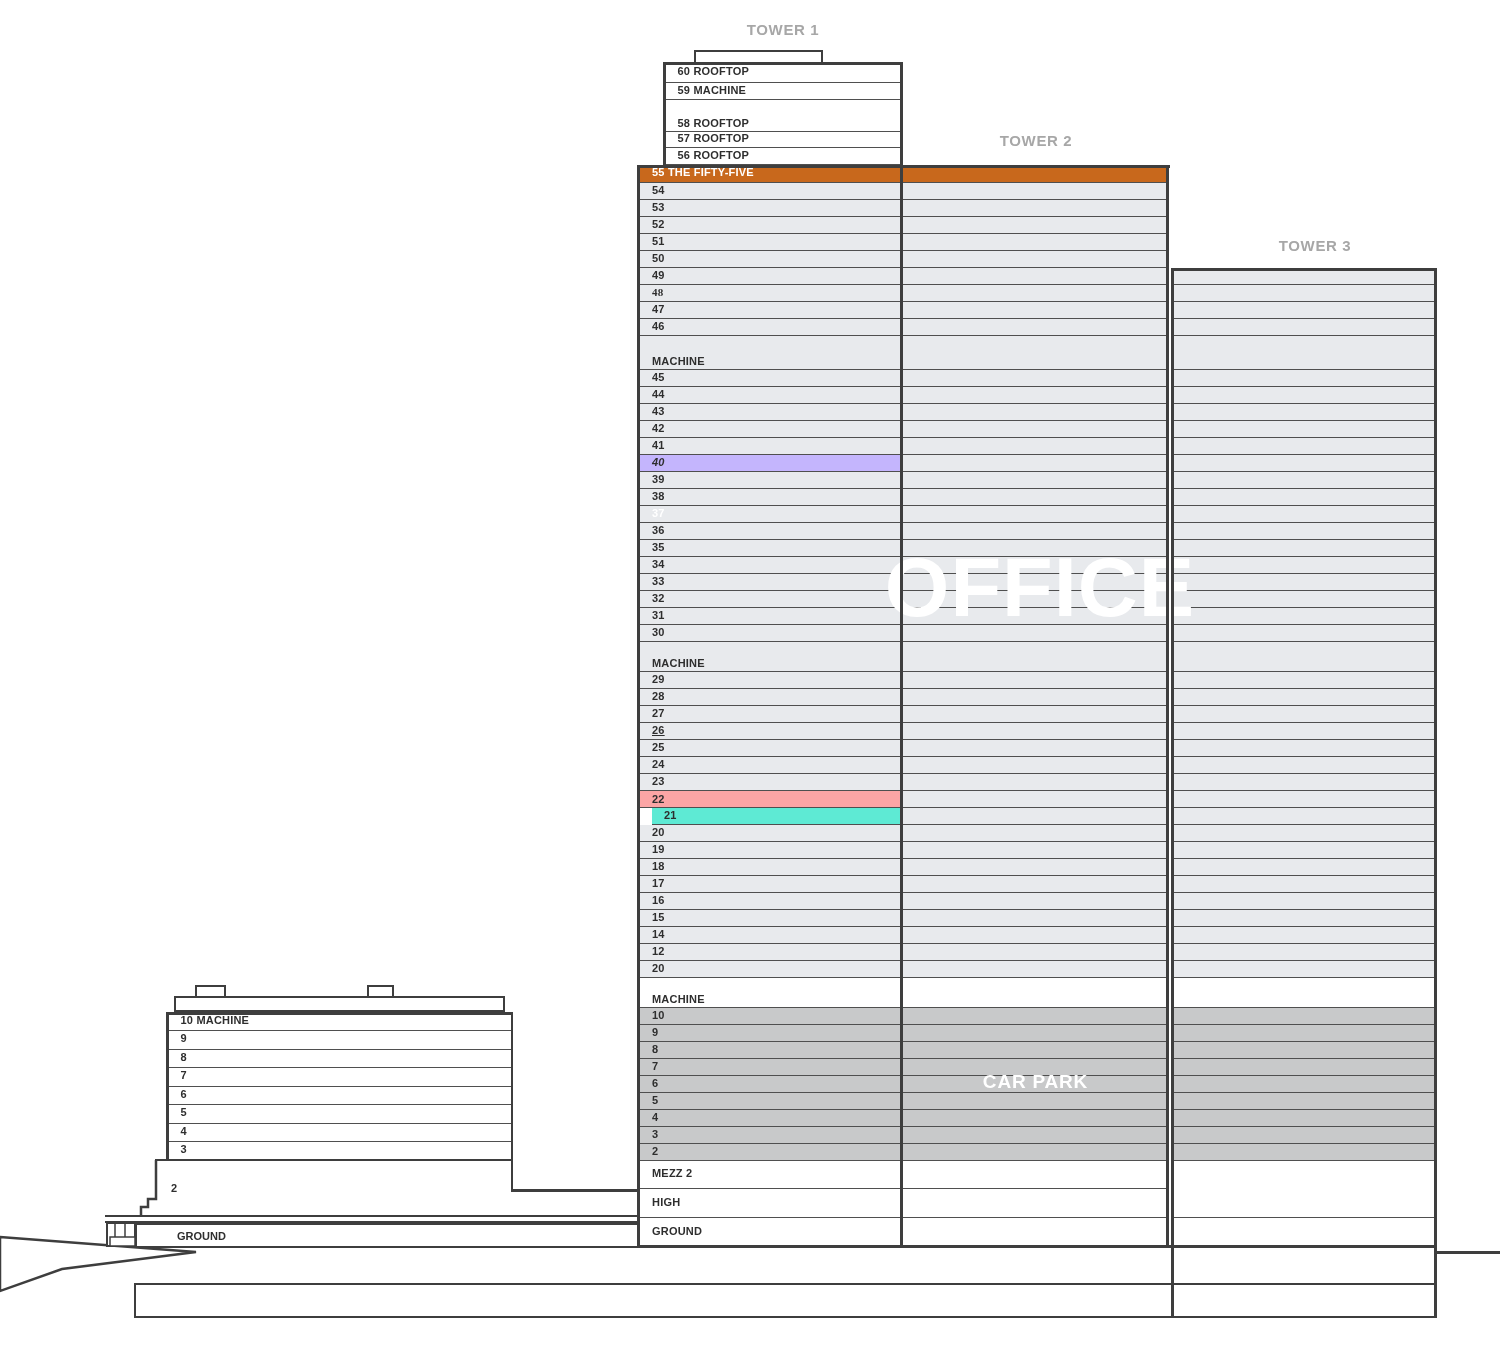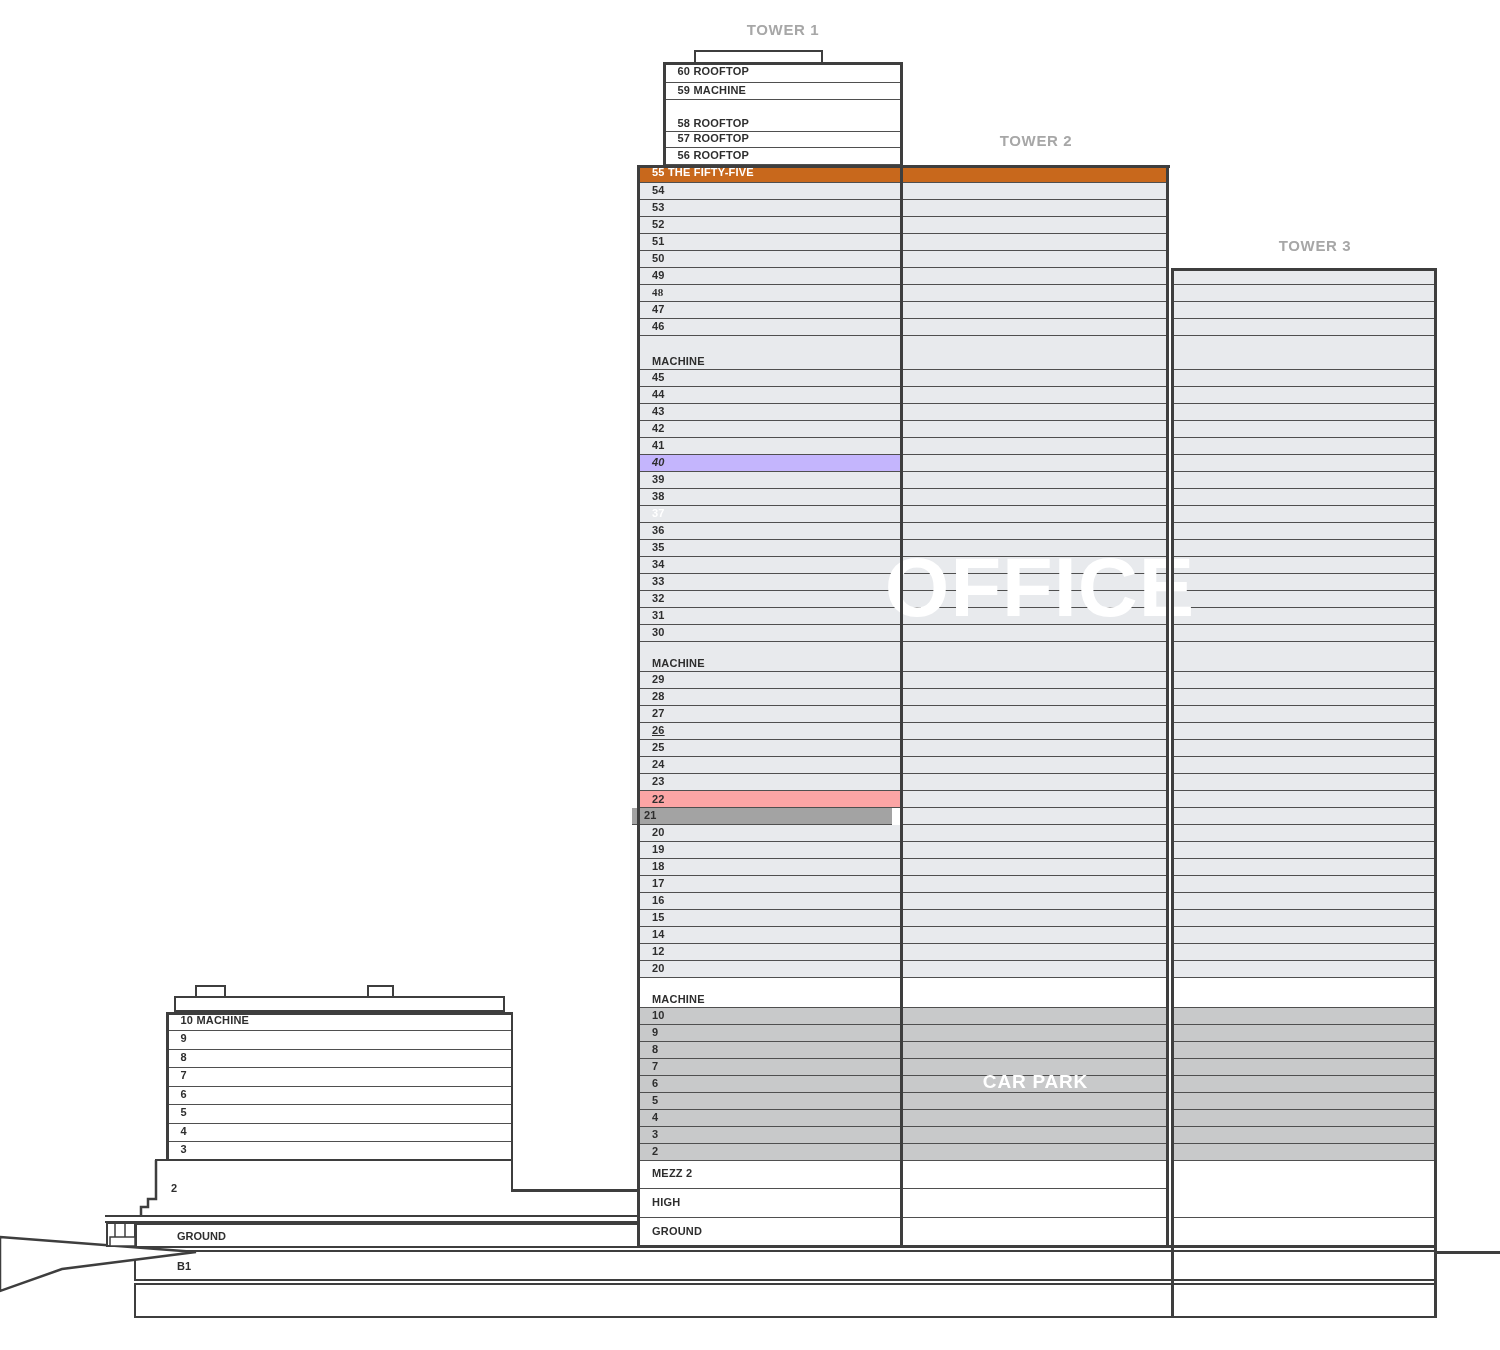--- a/index.html
+++ b/index.html
@@ -153,21 +153,21 @@
       </div>
       <div class="row" style="left: 640px; top: 757px; width: 260px; height: 17px; background: rgb(232, 234, 237);">
         <span class="lbl" style="color: rgb(46, 46, 46);">24</span>
       </div>
       <div class="row" style="left: 640px; top: 774px; width: 260px; height: 17px; background: rgb(232, 234, 237);">
         <span class="lbl" style="color: rgb(46, 46, 46);">23</span>
       </div>
       <div class="row" style="left: 640px; top: 791px; width: 260px; height: 17px; background: #fca5a5; align-items: flex-end;">
         <span class="lbl" style="color: rgb(46, 46, 46);">22</span>
       </div>
-      <div class="row" style="left: 632px; top: 808px; width: 260px; height: 17px; background: #a3a3a3;">
+      <div class="row" style="left: 652px; top: 808px; width: 260px; height: 17px; background: #5eead4;">
         <span class="lbl" style="color: rgb(46, 46, 46);">21</span>
       </div>
       <div class="row" style="left: 640px; top: 825px; width: 260px; height: 17px; background: rgb(232, 234, 237);">
         <span class="lbl" style="color: rgb(46, 46, 46);">20</span>
       </div>
       <div class="row" style="left: 640px; top: 842px; width: 260px; height: 17px; background: rgb(232, 234, 237);">
         <span class="lbl" style="color: rgb(46, 46, 46);">19</span>
       </div>
       <div class="row" style="left: 640px; top: 859px; width: 260px; height: 17px; background: rgb(232, 234, 237);">
         <span class="lbl" style="color: rgb(46, 46, 46);">18</span>
@@ -377,23 +377,20 @@
   <div class="abs" style="left:367px;top:985px;width:27px;height:13px;border:2.5px solid #3E3E3E;background:#fff;z-index:1;"></div>
 
   <div class="abs" style="left:171px;top:1182px;font-size:11px;color:#2E2E2E;z-index:2;">2</div>
 
   <div class="abs" style="left:105px;top:1214.5px;width:534px;height:8.5px;background:#fff;border-top:2.5px solid #3E3E3E;border-bottom:2.5px solid #3E3E3E;z-index:1;"></div>
 
   <div class="sitebox" style="left:135px;top:1223px;width:504px;height:25px;">
     <span style="padding-left:40px;">GROUND</span>
   </div>
 
-  <div class="sitebox" style="left:134px;top:1250px;width:1303px;height:31px;border-width:2.5px;">
-    <span style="padding-left:41px;">B1</span>
-  </div>
 
   <div class="sitebox" style="left:134px;top:1283px;width:1303px;height:35px;border-width:2.5px;"></div>
 
   <div class="wall" style="left:1437px;top:1251px;width:63px;height:2.5px;"></div>
 
   <div class="watermark" id="office-watermark" style="left:865px;top:546px;width:350px;">OFFICE</div>
   <div class="watermark" id="carpark-watermark" style="left:903px;top:1072px;width:265px;">CAR PARK</div>
 
   <svg id="svg-details" width="1500" height="1350">
     <polyline points="156,1160 156,1199 148,1199 148,1207 141,1207 141,1216" fill="none" stroke="#3E3E3E" stroke-width="2.5"></polyline>

